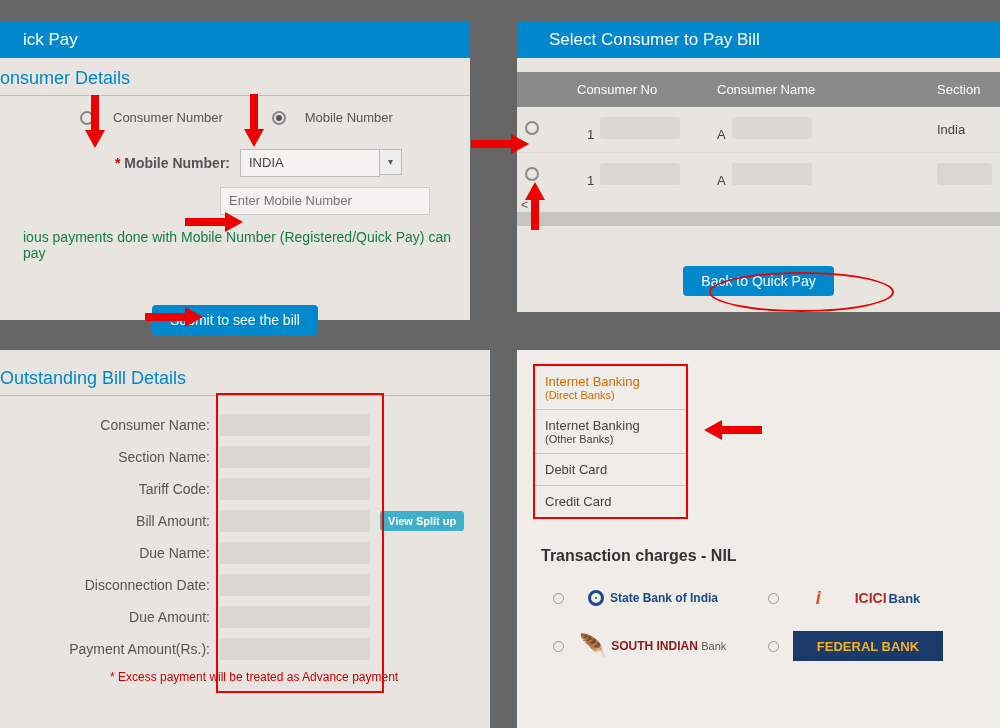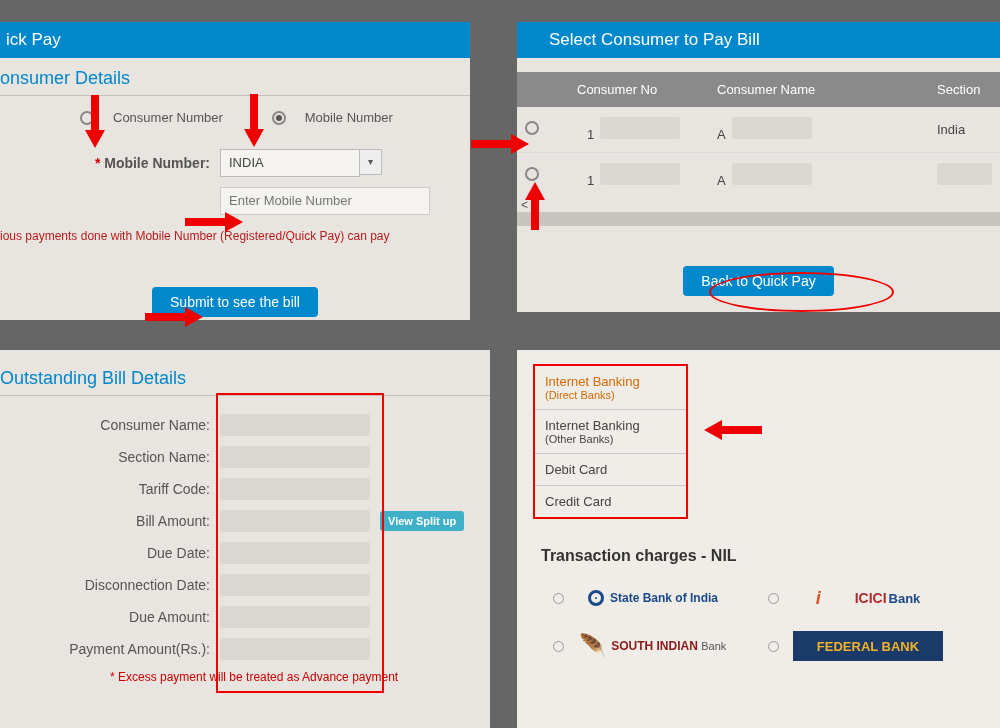--- a/index.html
+++ b/index.html
@@ -1,30 +1,30 @@
 <!DOCTYPE html>
 <html><head>
 <meta charset="utf-8">
 <style>
   * { box-sizing: border-box; margin: 0; padding: 0; font-family: Arial, sans-serif; }
   body { background: #666; width: 1000px; height: 728px; position: relative; overflow: hidden; }
   .panel { position: absolute; background: #e8e4e0; }
-  .header-bar { background: #0088cc; color: #fff; padding: 8px 6px; font-size: 17px; font-family: 'Segoe UI', sans-serif; font-weight: 300; }
+  .header-bar { background: #0088cc; color: #fff; padding: 8px 23px; font-size: 17px; font-family: 'Segoe UI', sans-serif; font-weight: 300; }
   .section-title { color: #0088cc; font-size: 18px; font-weight: 500; padding: 10px 0 6px 0; border-bottom: 1px solid #c5c0bb; }
   .radio-wrap { display: inline-flex; align-items: center; gap: 19px; font-size: 13px; color: #555; }
   .radio { width: 14px; height: 14px; border-radius: 50%; border: 2px solid #888; display: inline-block; position: relative; }
   .radio.checked::after { content: ""; position: absolute; inset: 2px; background: #555; border-radius: 50%; }
   .form-row { display: flex; align-items: center; margin: 10px 0; }
   .form-label { width: 220px; text-align: right; padding-right: 10px; font-size: 14px; color: #555; }
   .form-label.bold { font-weight: 600; }
   .req { color: #c00; }
   .select-box { width: 140px; height: 28px; background: #f5f3f0; border: 1px solid #bbb; display: inline-flex; align-items: center; padding: 0 8px; font-size: 13px; color: #444; position: relative; }
   .select-caret { width: 22px; height: 26px; border: 1px solid #bbb; border-left: none; display: inline-flex; align-items: center; justify-content: center; background: #eee; font-size: 10px; color: #555; }
   .text-input { width: 210px; height: 28px; border: 1px solid #ccc; background: #f5f3f0; padding: 0 8px; font-size: 13px; color: #8b5cf6; }
-  .info-line { color: #b91c1c; font-size: 12px; padding: 4px 0; }
+  .info-line { color: #15803d; font-size: 14px; padding: 4px 0; margin-left: 23px; }
   .btn-primary { background: #0088cc; color: #fff; border: none; border-radius: 4px; padding: 7px 18px; font-size: 14px; cursor: pointer; font-family: 'Segoe UI', sans-serif; }
   .btn-small { background: #3fb0c7; color: #fff; border: none; border-radius: 3px; padding: 4px 8px; font-size: 11px; font-weight: 600; }
   .arrow-right { position: absolute; width: 0; height: 0; }
   .arrow-right::before { content: ""; position: absolute; width: 40px; height: 8px; background: #e00; top: -4px; left: -40px; }
   .arrow-right::after { content: ""; position: absolute; width: 0; height: 0; border-top: 10px solid transparent; border-bottom: 10px solid transparent; border-left: 18px solid #e00; top: -10px; }
   .arrow-down { position: absolute; }
   .arrow-down::before { content: ""; position: absolute; width: 8px; height: 35px; background: #e00; top: -35px; left: -4px; }
   .arrow-down::after { content: ""; position: absolute; width: 0; height: 0; border-left: 10px solid transparent; border-right: 10px solid transparent; border-top: 18px solid #e00; left: -10px; }
   .arrow-up { position: absolute; }
   .arrow-up::before { content: ""; position: absolute; width: 8px; height: 30px; background: #e00; top: 0; left: -4px; }
@@ -58,21 +58,21 @@
     <span class="radio-wrap">
       <span class="radio"></span>
       <span>Consumer Number</span>
     </span>
     <span style="display:inline-block; width:40px;"></span>
     <span class="radio-wrap">
       <span class="radio checked"></span>
       <span>Mobile Number</span>
     </span>
   </div>
-  <div class="form-row" style="padding-top:6px;">
+  <div class="form-row" style="padding-top:6px;padding-left:20px;">
     <div class="form-label bold"><span class="req">*</span> <span>Mobile Number:</span></div>
     <div style="display:flex;">
       <div class="select-box">
           <span>INDIA</span>
         </div>
       <div class="select-caret">▾</div>
     </div>
   </div>
   <div class="form-row">
     <div class="form-label"></div>
@@ -134,21 +134,21 @@
     <div class="form-row">
         <div class="form-label">Tariff Code:</div>
         <div class="masked" style="width:150px;"></div>
       </div>
     <div class="form-row">
       <div class="form-label">Bill Amount:</div>
       <div class="masked" style="width:150px;"></div>
       <button class="btn-small" style="margin-left:10px;">View Split up</button>
     </div>
     <div class="form-row">
-        <div class="form-label">Due Date:</div>
+        <div class="form-label">Due Name:</div>
         <div class="masked" style="width:150px;"></div>
       </div>
     <div class="form-row">
         <div class="form-label">Disconnection Date:</div>
         <div class="masked" style="width:150px;"></div>
       </div>
     <div class="form-row">
         <div class="form-label">Due Amount:</div>
         <div class="masked" style="width:150px;"></div>
       </div>

